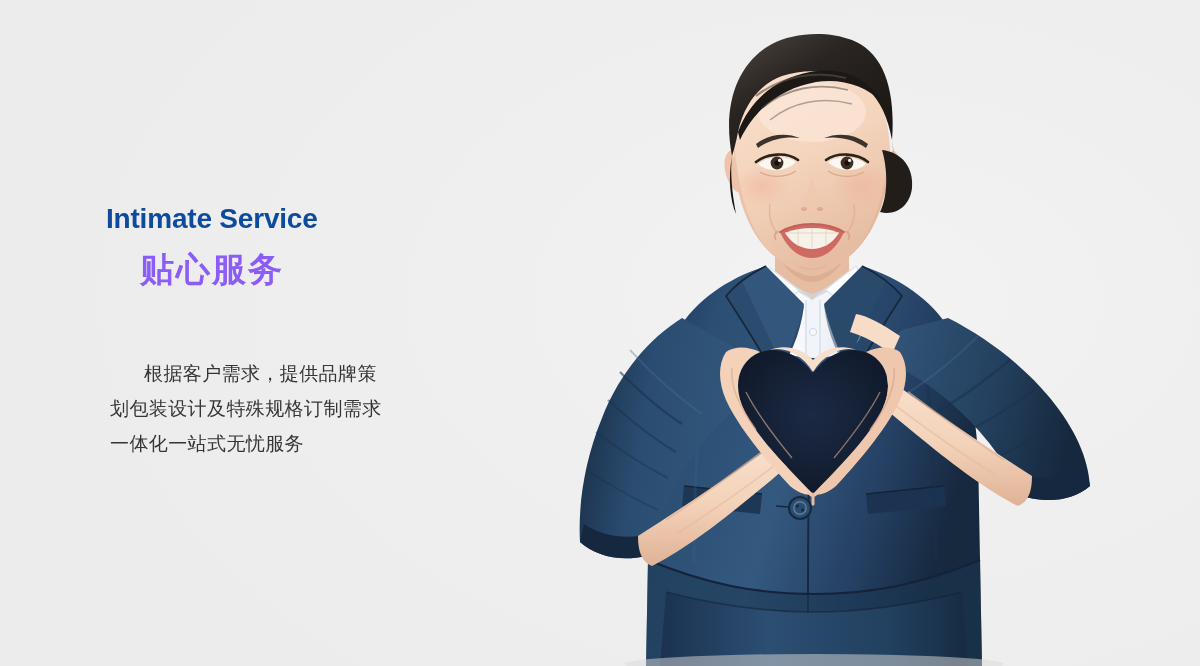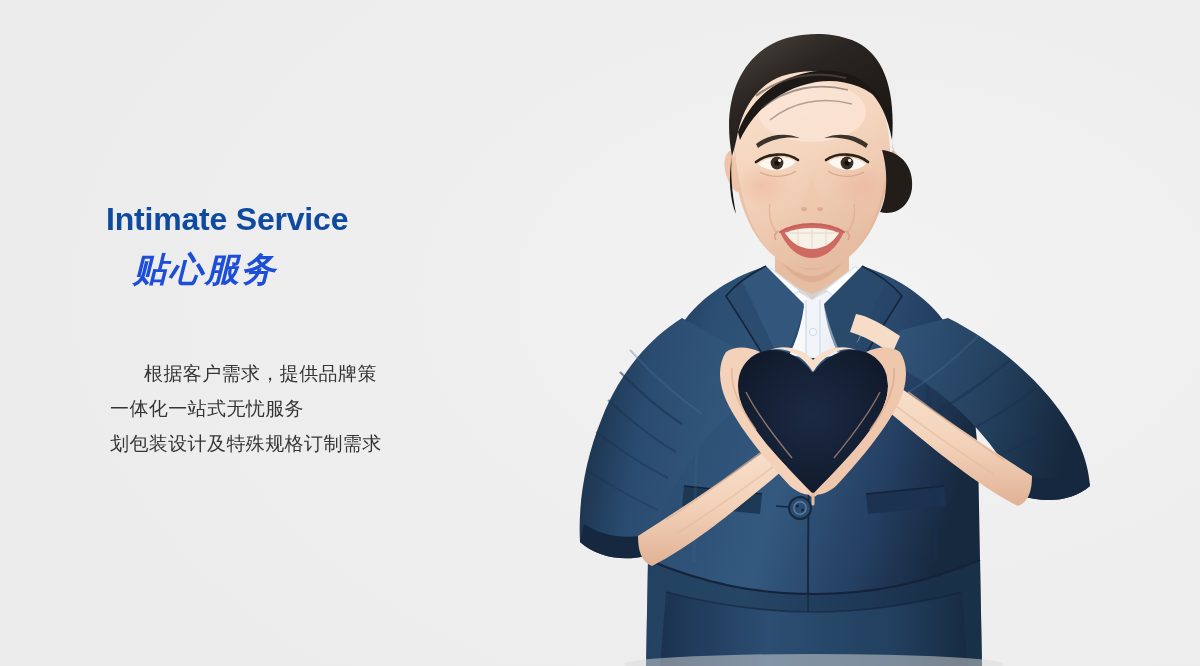--- a/index.html
+++ b/index.html
@@ -27,38 +27,37 @@
   
   .text-block {
     position: absolute;
     left: 0;
     top: 196px;
     width: 470px;
   }
   .title-en {
     margin: 0;
     padding: 0 0 0 106px;
-    font-size: 32px;
+    font-size: 28px;
     font-weight: bold;
     letter-spacing: -0.2px;
     line-height: 46px;
     color: #0e4a9e;
     white-space: nowrap;
   }
   .title-cn {
     margin: 0;
-    padding: 6px 0 0 4px;
+    padding: 6px 0 0 11px;
     width: 402px;
     text-align: center;
     font-size: 34px;
     font-weight: bold;
     letter-spacing: 2px;
     line-height: 42px;
-    color: #1d4ed8;
-    font-style: italic;
+    color: #8b5cf6;
   }
   .body-copy {
     margin: 6px;
     padding: 60px 0 0 104px;
     width: 300px;
     font-size: 19px;
     line-height: 35px;
     color: #353535;
     letter-spacing: 0.4px;
   }
@@ -79,22 +78,22 @@
 
 <div id="banner">
 
   <div id="bg-wash"></div>
 
   <div class="text-block">
     <h1 class="title-en">Intimate Service</h1>
     <h2 class="title-cn">贴心服务</h2>
     <div class="body-copy">
       <div class="indent">根据客户需求，提供品牌策</div>
+      <div>划包装设计及特殊规格订制需求</div>
       <div>一体化一站式无忧服务</div>
-      <div>划包装设计及特殊规格订制需求</div>
     </div>
   </div>
 
   <div id="photo">
     <svg width="730" height="666" viewBox="0 0 730 666" xmlns="http://www.w3.org/2000/svg">
       <defs>
         <linearGradient id="gSuit" x1="0" y1="0" x2="1" y2="0.35">
           <stop offset="0" stop-color="#1a3354"></stop>
           <stop offset="0.22" stop-color="#2b4e72"></stop>
           <stop offset="0.52" stop-color="#34597f"></stop>

